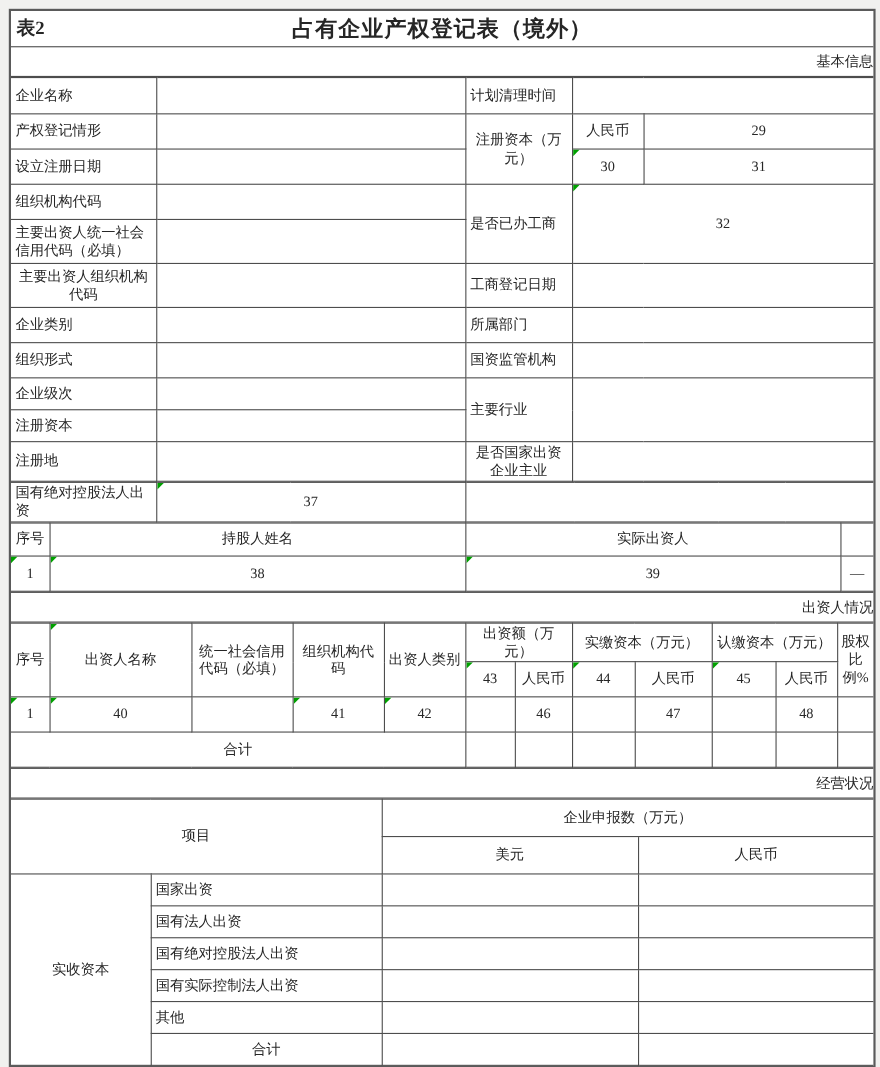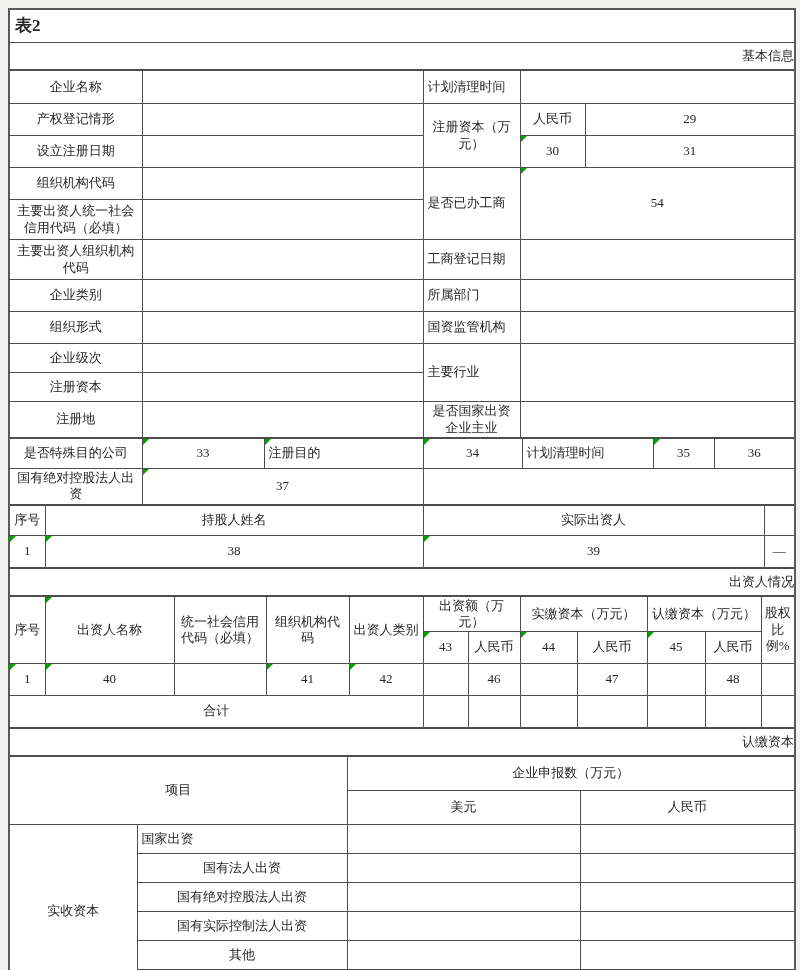--- a/index.html
+++ b/index.html
@@ -48,31 +48,32 @@
   td.lab{text-align:left;}
   td.cen{text-align:center;}
   td.val{text-align:center;}
   
   .gt::before{
     content:"";position:absolute;top:0;left:0;width:0;height:0;
     border-top:6px solid #00a000;
     border-right:6px solid transparent;
   }
   
-  td:first-child{border-left:none;text-align:center;}
+  td:first-child{border-left:none;}
   td:last-child{border-right:none;margin-top:32px;}
   table tr:first-child td{border-top-width:1px;}
 </style>
 </head>
 <body>
 
 <div class="sheet">
 
   <div class="title-row">
     <span class="doc-tag">表2</span>
+    <span class="doc-title">占有企业产权登记表（境外）</span>
   </div>
 
   <div class="sec-head">基本信息</div>
 
   <table>
     <colgroup>
         <col style="width:132px">
         <col style="width:281px">
         <col style="width:97px">
         <col style="width:65px">
@@ -95,21 +96,21 @@
     <tr style="height:32px">
       <td class="lab">设立注册日期</td>
       <td class="val"></td>
       <td class="val gt">30</td>
       <td class="val">31</td>
     </tr>
     <tr style="height:32px">
       <td class="lab">组织机构代码</td>
       <td class="val"></td>
       <td class="lab" rowspan="2">是否已办工商</td>
-      <td class="val gt" colspan="2" rowspan="2">54</td>
+      <td class="val gt" colspan="2" rowspan="2">32</td>
     </tr>
     <tr style="height:40px">
       <td class="lab">主要出资人统一社会信用代码（必填）</td>
       <td class="val"></td>
     </tr>
     <tr style="height:40px">
       <td class="cen">主要出资人组织机构代码</td>
       <td class="val"></td>
       <td class="lab">工商登记日期</td>
       <td class="val" colspan="2"></td>
@@ -149,29 +150,20 @@
     <colgroup>
         <col style="width:132px">
         <col style="width:122px">
         <col style="width:159px">
         <col style="width:99px">
         <col style="width:131px">
         <col style="width:61px">
         <col style="width:80px">
       </colgroup>
     <tbody>
-        <tr style="height:30px">
-      <td class="lab">是否特殊目的公司</td>
-      <td class="val gt">33</td>
-      <td class="lab gt">注册目的</td>
-      <td class="val gt">34</td>
-      <td class="lab">计划清理时间</td>
-      <td class="val gt">35</td>
-      <td class="val">36</td>
-    </tr>
     <tr style="height:28px">
       <td class="lab">国有绝对控股法人出资</td>
       <td class="val gt" colspan="2">37</td>
       <td class="val" colspan="4"></td>
     </tr>
   </tbody>
     </table>
 
   <table>
     <colgroup>
@@ -253,21 +245,21 @@
       <td class="val"></td>
       <td class="val"></td>
       <td class="val"></td>
       <td class="val"></td>
       <td class="val"></td>
       <td class="val"></td>
     </tr>
   </tbody>
     </table>
 
-  <div class="sec-head mid">认缴资本</div>
+  <div class="sec-head mid">经营状况</div>
 
   <table>
     <colgroup>
         <col style="width:127px">
         <col style="width:210px">
         <col style="width:233px">
         <col style="width:214px">
       </colgroup>
     <tbody>
         <tr style="height:34px">

